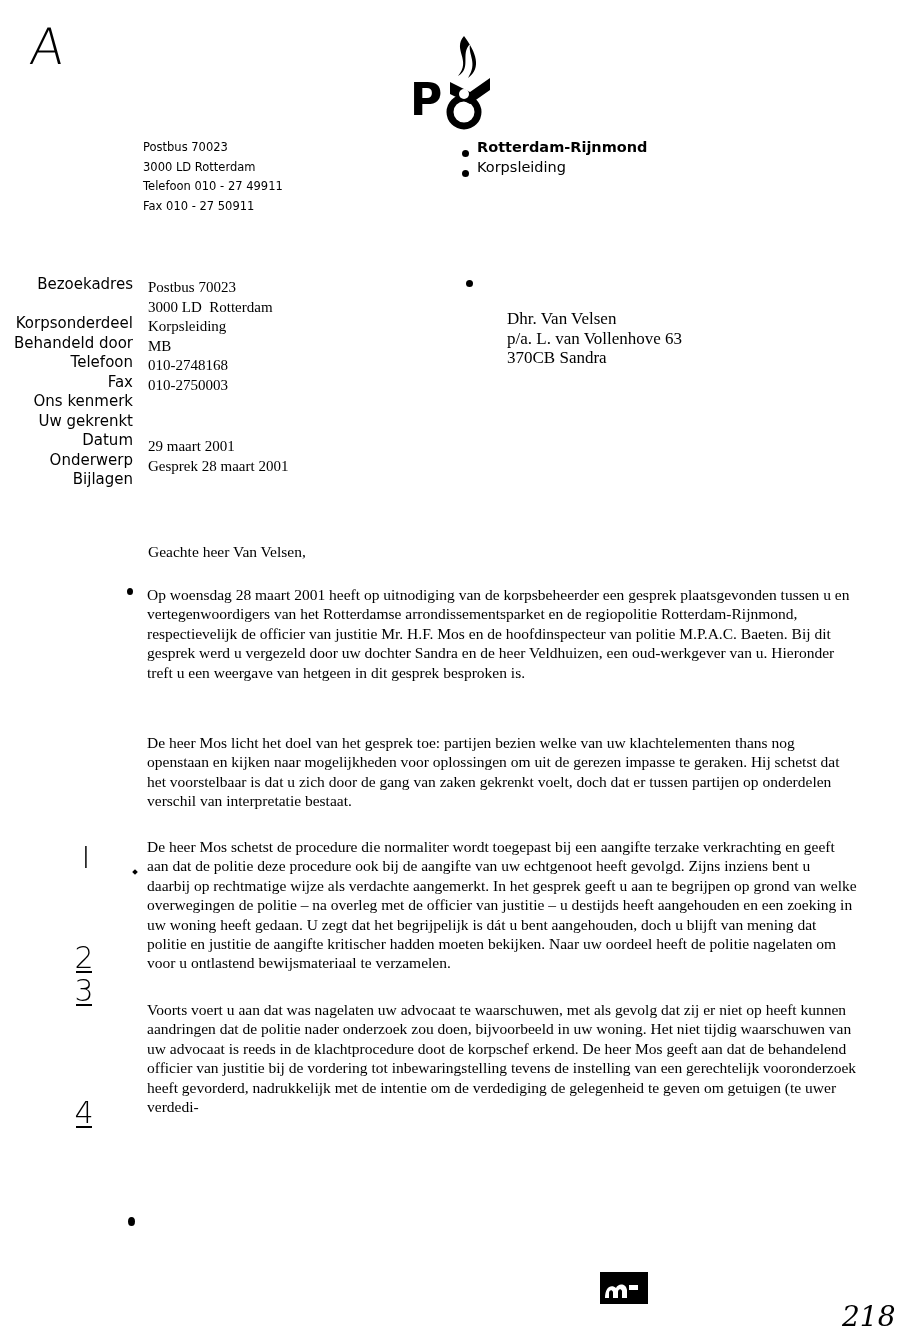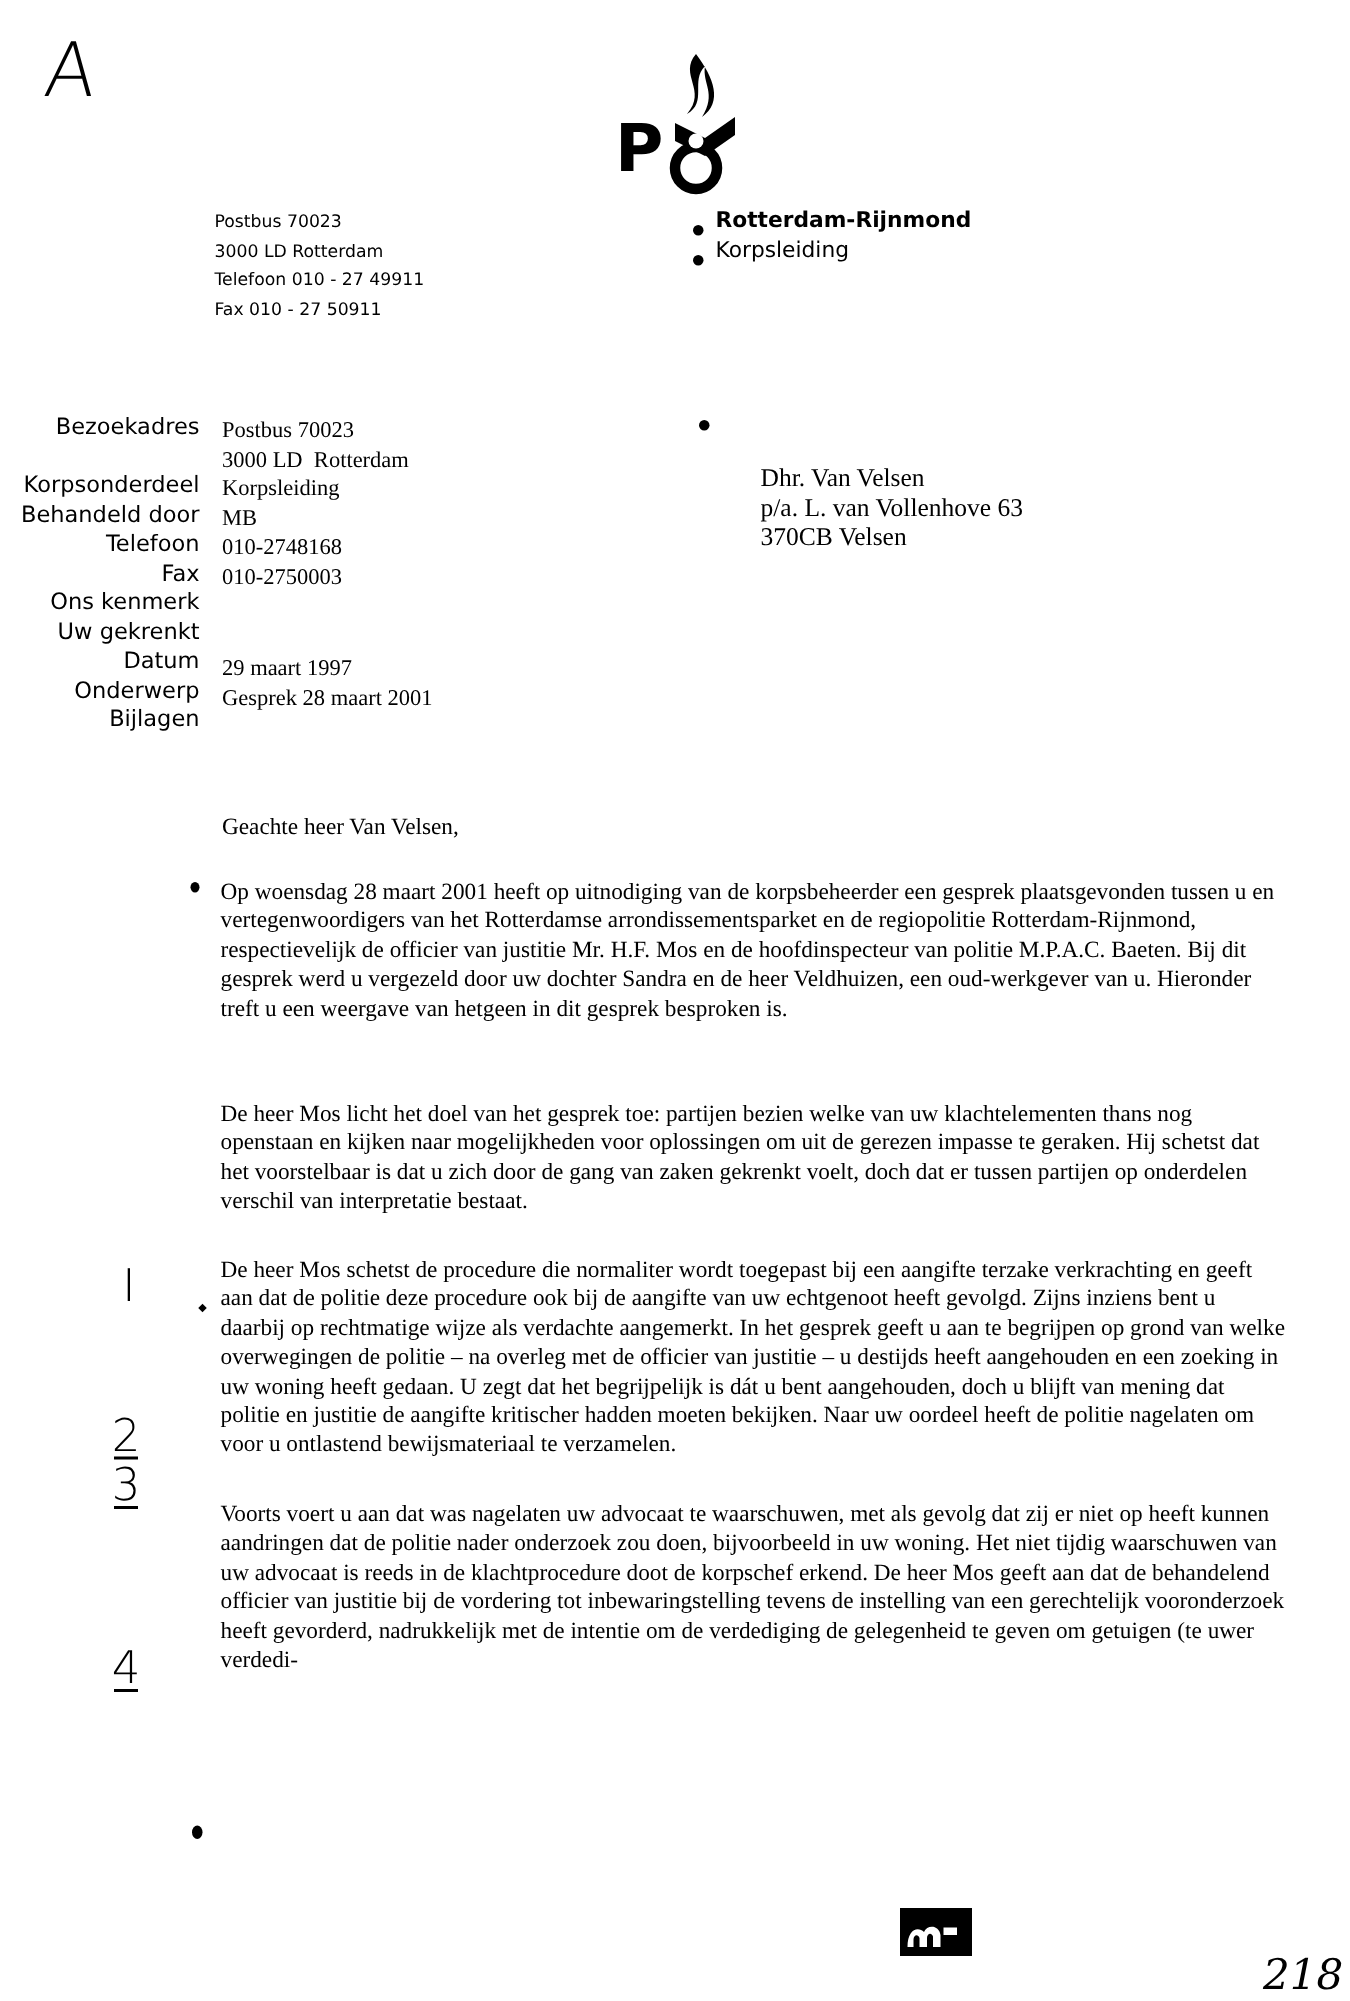--- a/index.html
+++ b/index.html
@@ -105,29 +105,29 @@
 
 <div id="meta-values" class="abs serif">
   <div>Postbus 70023</div>
   <div style="white-space:pre">3000 LD  Rotterdam</div>
   <div>Korpsleiding</div>
   <div>MB</div>
   <div>010-2748168</div>
   <div>010-2750003</div>
   <div>&nbsp;</div>
   <div>&nbsp;</div>
-  <div style="margin-top:3px">29 maart 1997</div>
+  <div style="margin-top:3px">29 maart 2001</div>
   <div>Gesprek 28 maart 2001</div>
 </div>
 
 <div id="recipient-bullet" class="abs"></div>
 <div id="recipient" class="abs serif">
   <div>Dhr. Van Velsen</div>
   <div>p/a. L. van Vollenhove 63</div>
-  <div>370CB Velsen</div>
+  <div>370CB Sandra</div>
 </div>
 
 <div id="salutation" class="abs serif">Geachte heer Van Velsen,</div>
 
 <div id="bullet-p1" class="abs bullet-dot"></div>
 <div id="p1" class="abs para serif">Op woensdag 28 maart 2001 heeft op uitnodiging van de korpsbeheerder een gesprek plaatsgevonden tussen u en vertegenwoordigers van het Rotterdamse arrondissementsparket en de regiopolitie Rotterdam-Rijnmond, respectievelijk de officier van justitie Mr. H.F. Mos en de hoofdinspecteur van politie M.P.A.C. Baeten. Bij dit gesprek werd u vergezeld door uw dochter Sandra en de heer Veldhuizen, een oud-werkgever van u. Hieronder treft u een weergave van hetgeen in dit gesprek besproken is.</div>
 <div id="p2" class="abs para serif">De heer Mos licht het doel van het gesprek toe: partijen bezien welke van uw klachtelementen thans nog openstaan en kijken naar mogelijkheden voor oplossingen om uit de gerezen impasse te geraken. Hij schetst dat het voorstelbaar is dat u zich door de gang van zaken gekrenkt voelt, doch dat er tussen partijen op onderdelen verschil van interpretatie bestaat.</div>
 
 <div id="tick-mark" class="abs"></div>
 <div id="p3" class="abs para serif">De heer Mos schetst de procedure die normaliter wordt toegepast bij een aangifte terzake verkrachting en geeft aan dat de politie deze procedure ook bij de aangifte van uw echtgenoot heeft gevolgd. Zijns inziens bent u daarbij op rechtmatige wijze als verdachte aangemerkt. In het gesprek geeft u aan te begrijpen op grond van welke overwegingen de politie – na overleg met de officier van justitie – u destijds heeft aangehouden en een zoeking in uw woning heeft gedaan. U zegt dat het begrijpelijk is dát u bent aangehouden, doch u blijft van mening dat politie en justitie de aangifte kritischer hadden moeten bekijken. Naar uw oordeel heeft de politie nagelaten om voor u ontlastend bewijsmateriaal te verzamelen.</div>

